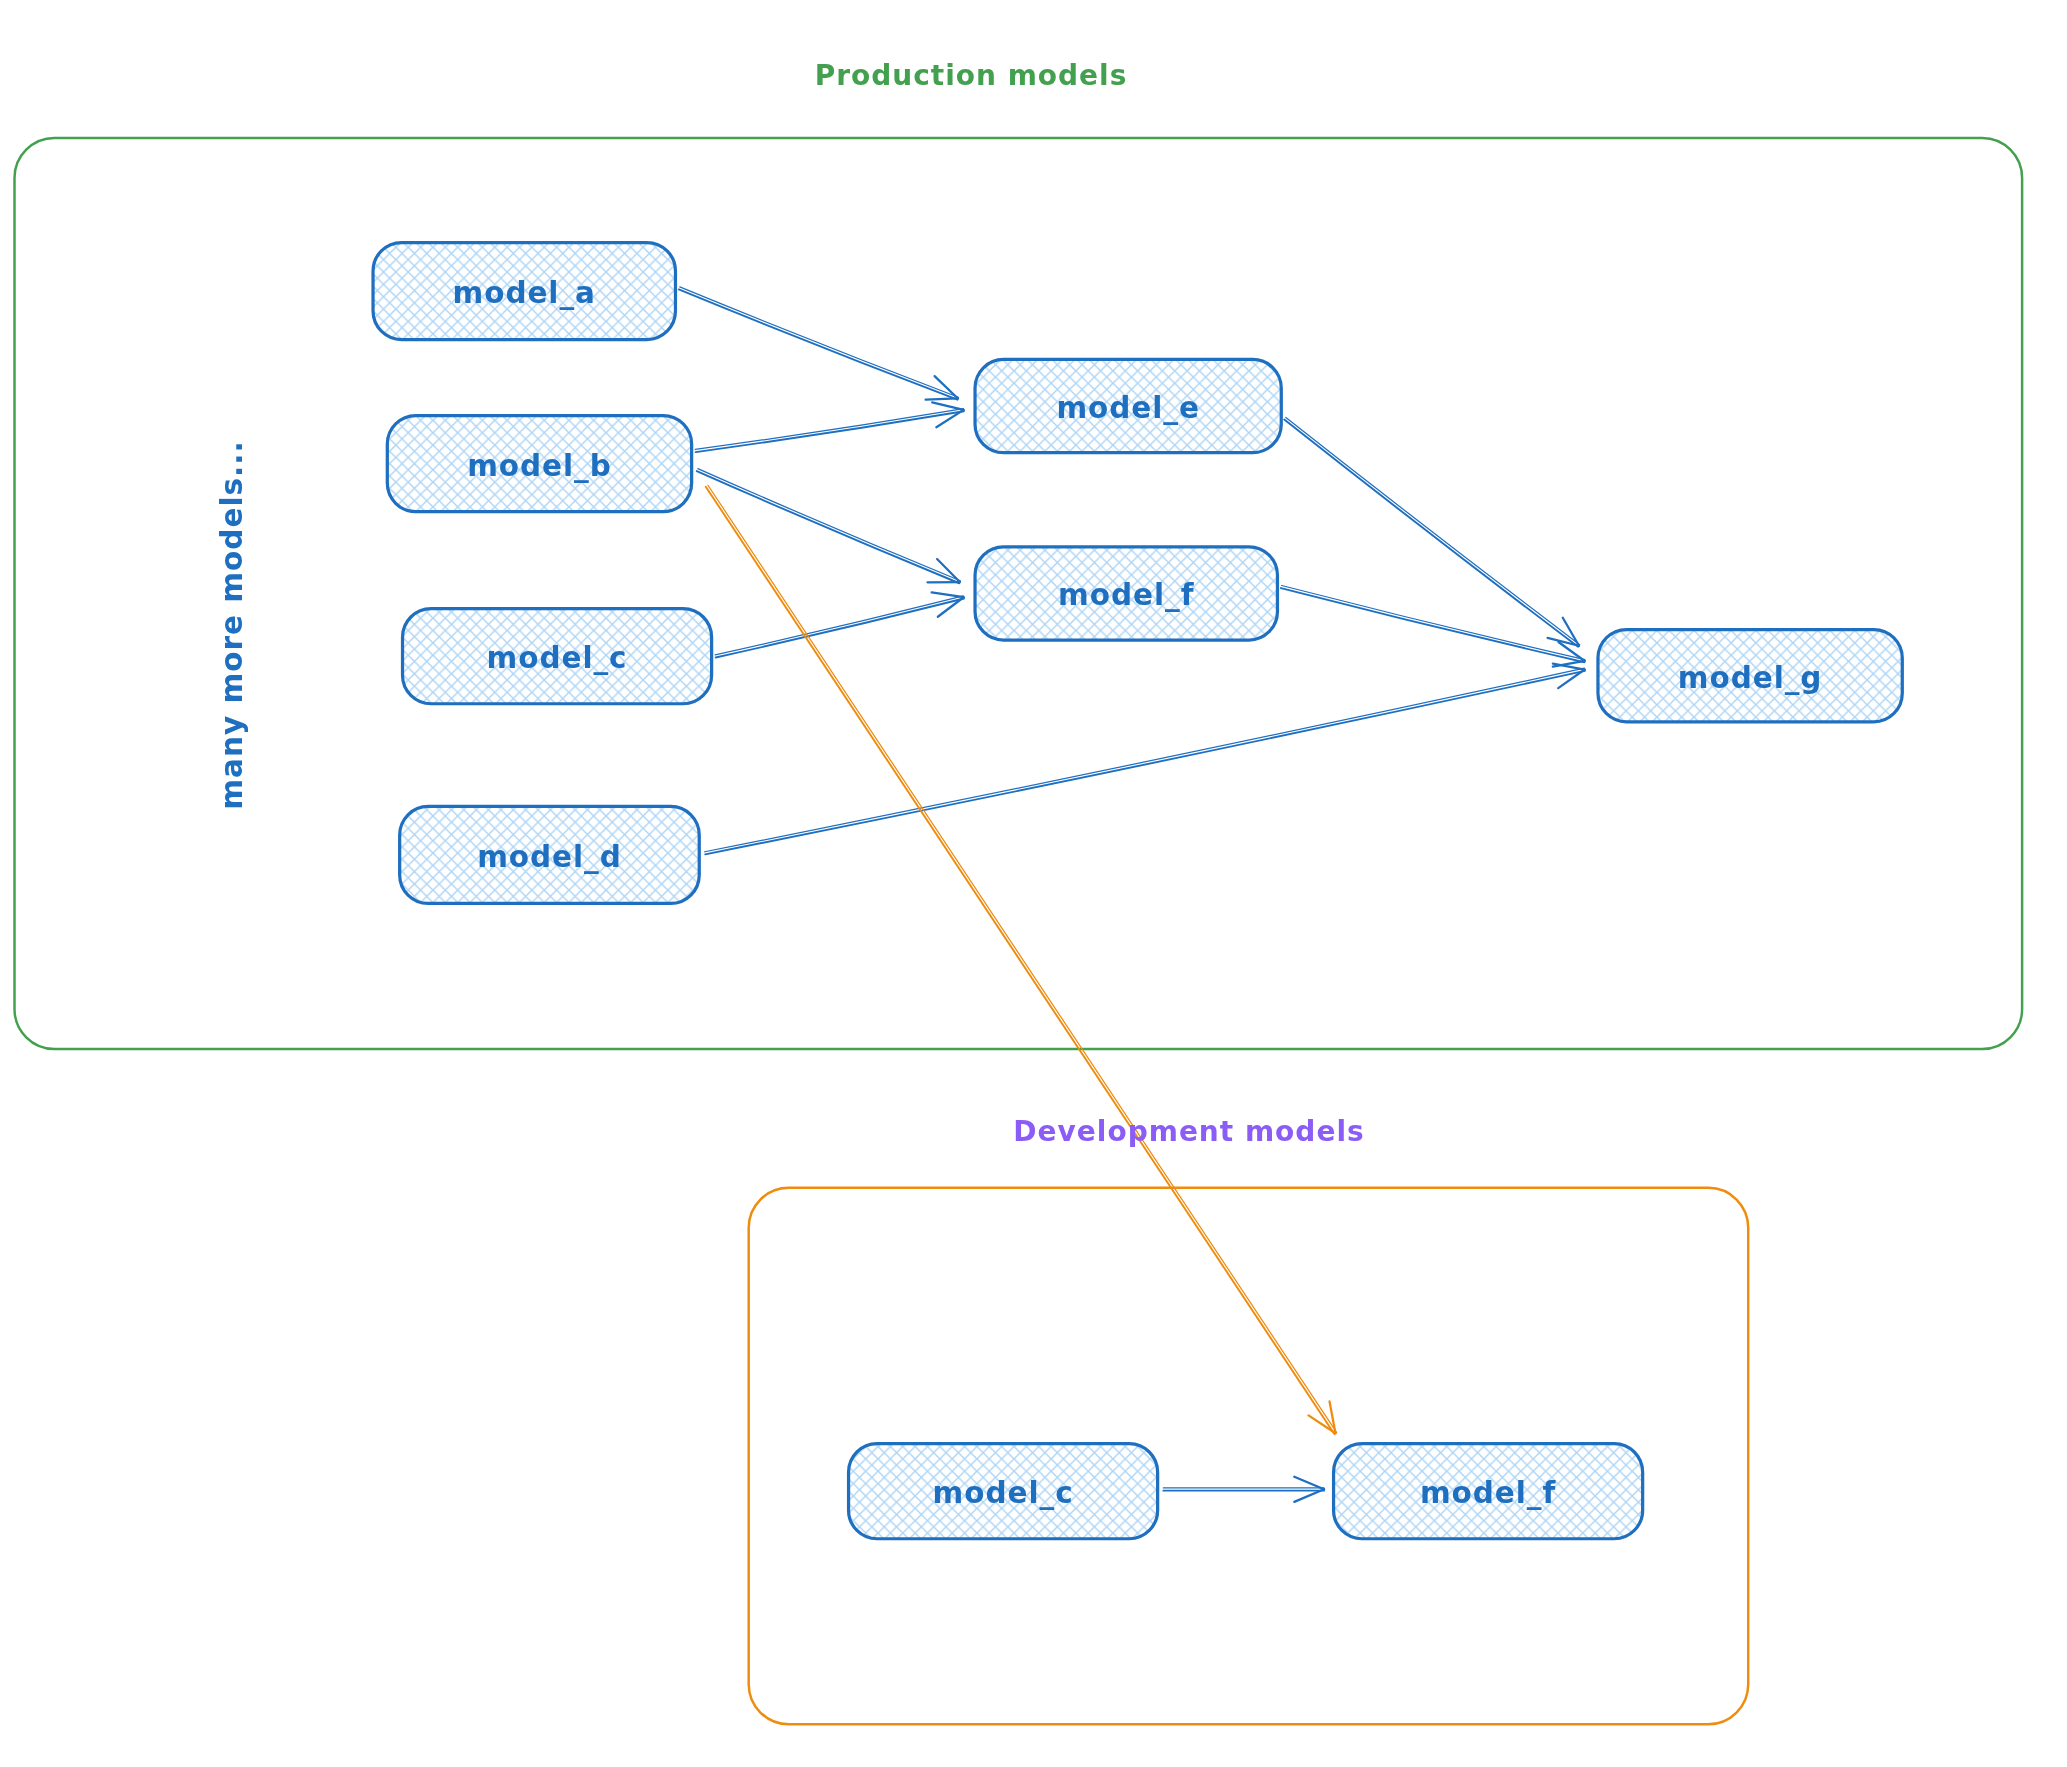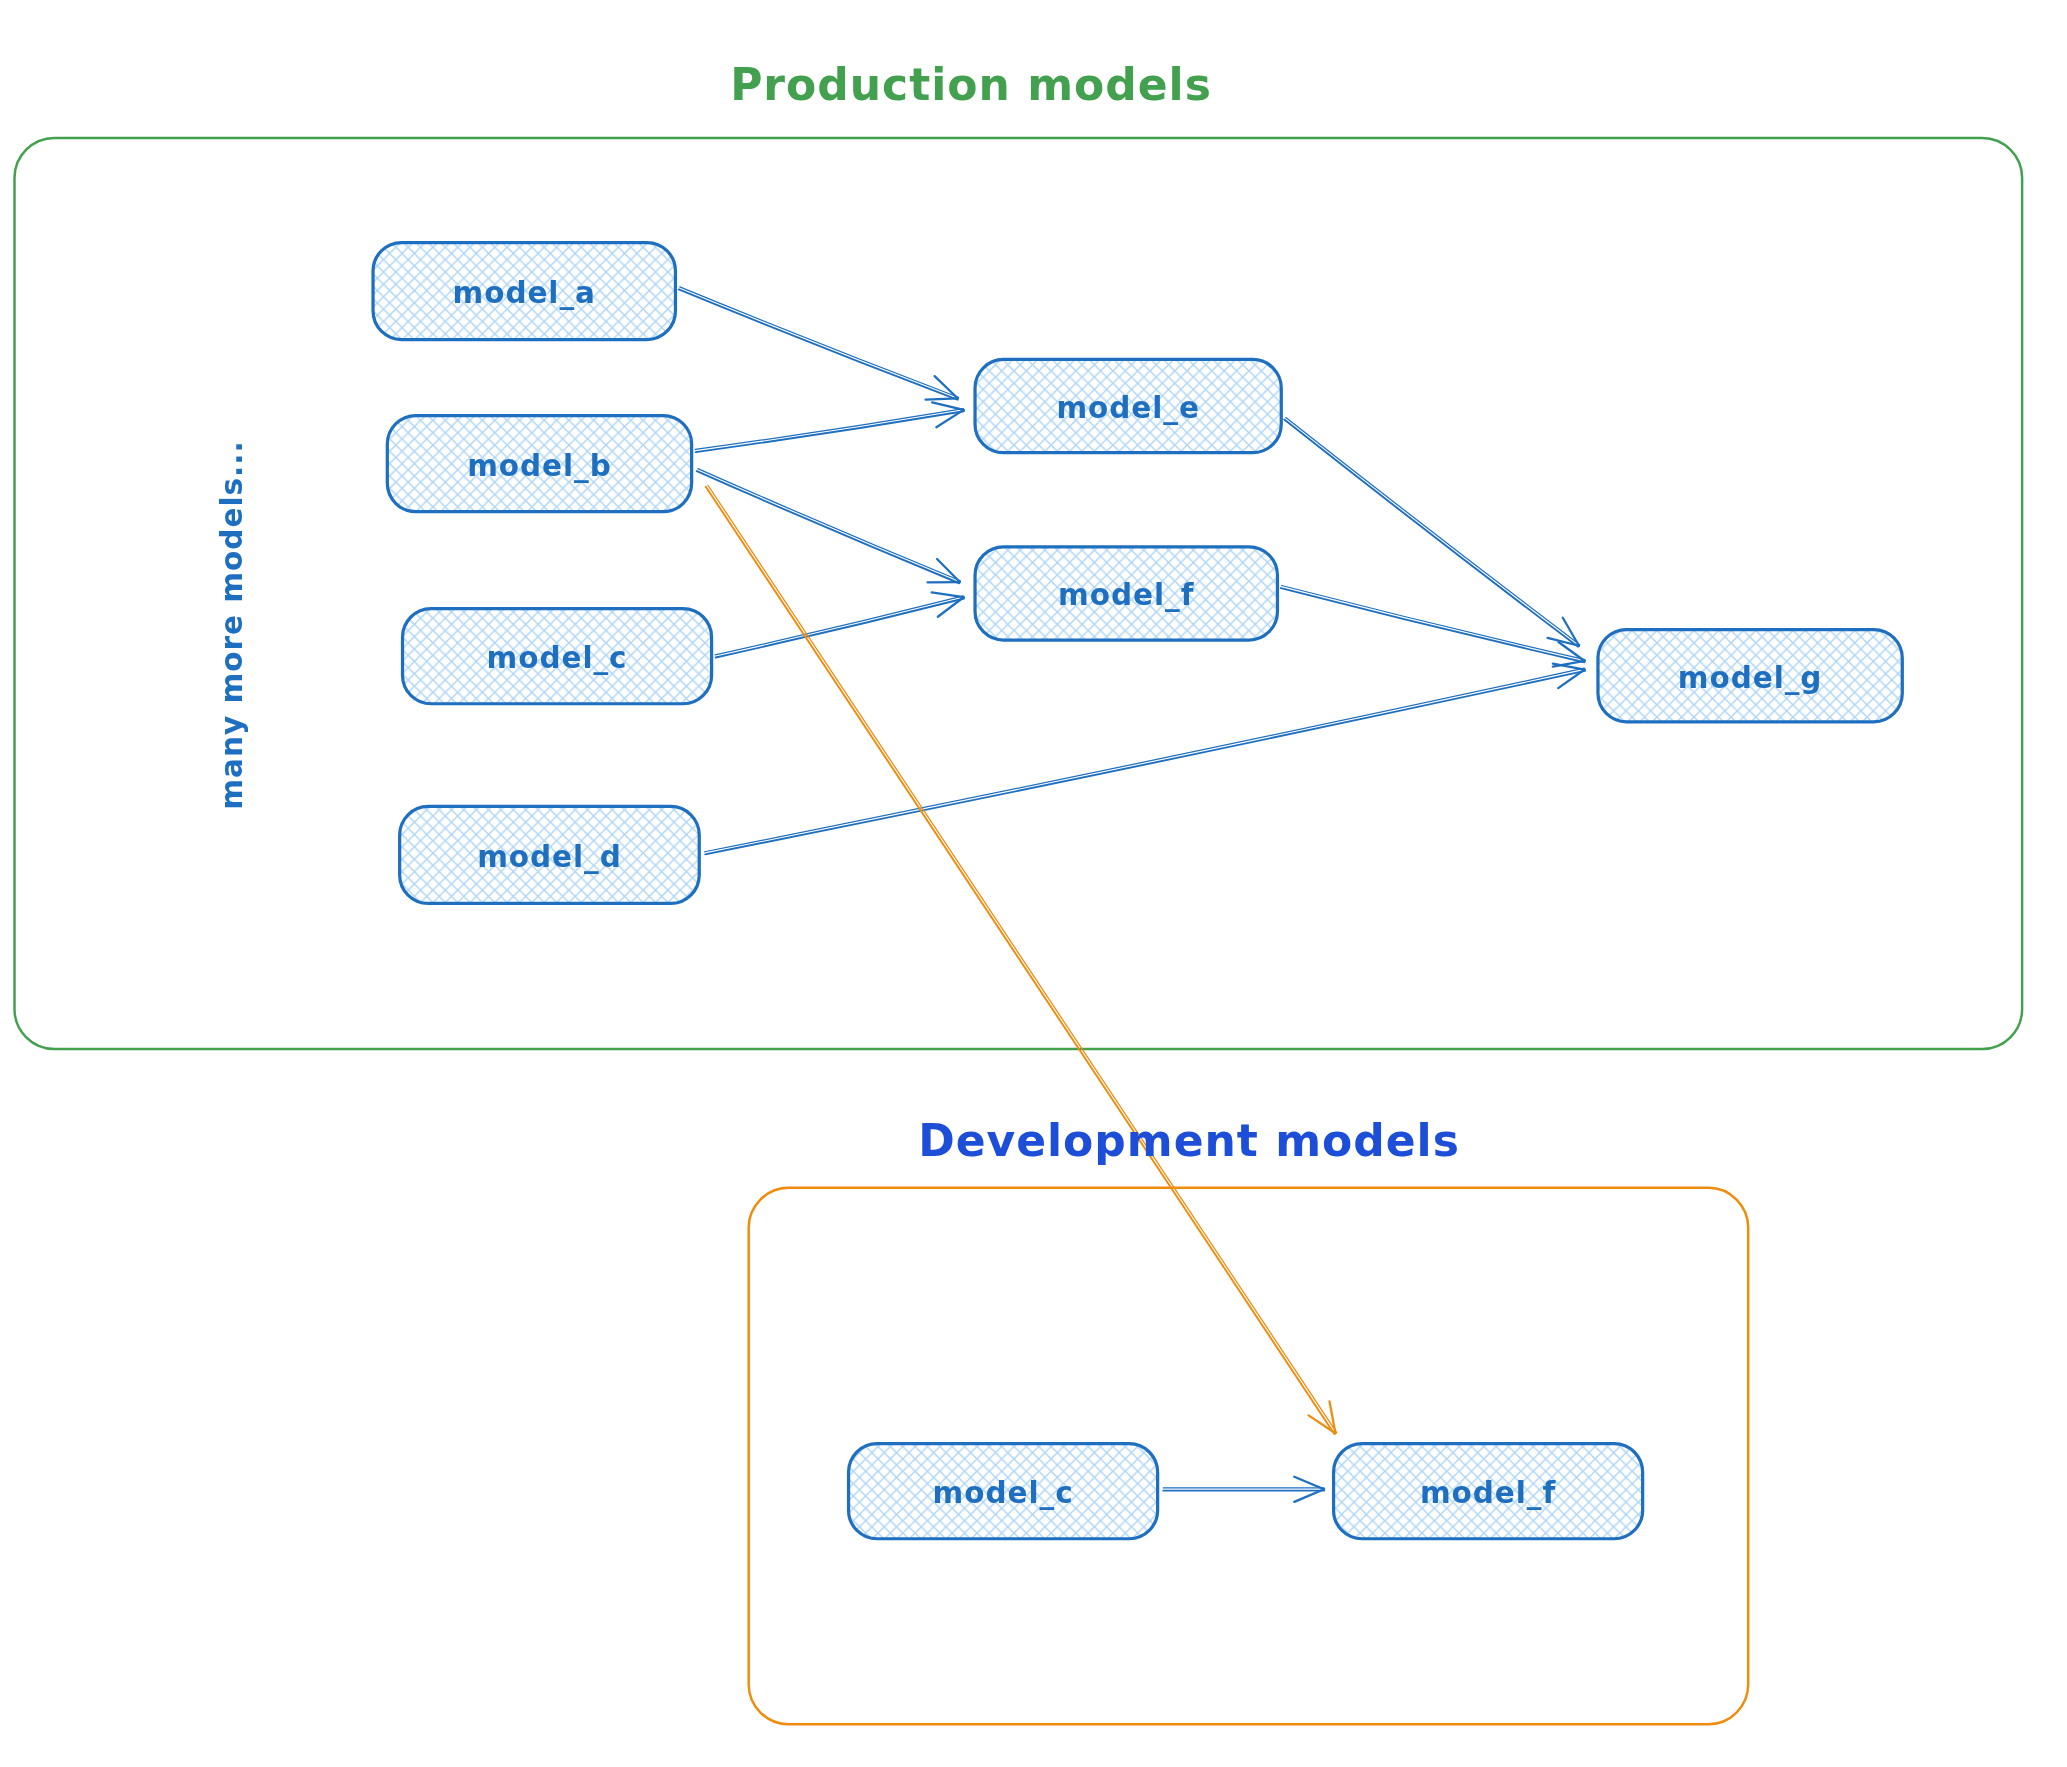--- a/index.html
+++ b/index.html
@@ -12,21 +12,21 @@
     position: relative;
     width: 2068px;
     height: 1767px;
     background: #ffffff;
     overflow: hidden;
   }
   svg { position: absolute; left: 0; top: 0; }
   .title {
     position: absolute;
     transform: translateX(-50%);
-    font-size: 44px;
+    font-size: 28px;
     font-weight: 600;
     letter-spacing: 1px;
     white-space: nowrap;
   }
   #prod-title { left: 971px; top: 59px; }
   #dev-title  { left: 1189px; top: 1115px; }
   .side-label {
     position: absolute;
     left: 232px; top: 625px;
     transform: translate(-50%, -50%) rotate(-90deg);
@@ -155,17 +155,17 @@
         <g>
           <rect x="1402" y="1518" width="325" height="100" rx="30" ry="30" fill="#ffffff"></rect>
           <rect x="1402" y="1518" width="325" height="100" rx="30" ry="30" fill="url(#crosshatch)" stroke="#1f6fc0" stroke-width="3.4"></rect>
           <text x="1564.5" y="1570" text-anchor="middle" dominant-baseline="central" font-size="31" font-weight="600" letter-spacing="1" fill="#1f6fc0">model_f</text>
         </g>
       </g>
   </svg>
 
   <div class="title" id="prod-title" style="color: rgb(67, 160, 78);">Production models</div>
 
-  <div class="title" id="dev-title" style="color: #1d4ed8;">Development models</div>
+  <div class="title" id="dev-title" style="color: #8b5cf6;">Development models</div>
 
   <div class="side-label" style="color: rgb(31, 111, 192);">many more models...</div>
 </div>
 
 
 </body></html>

